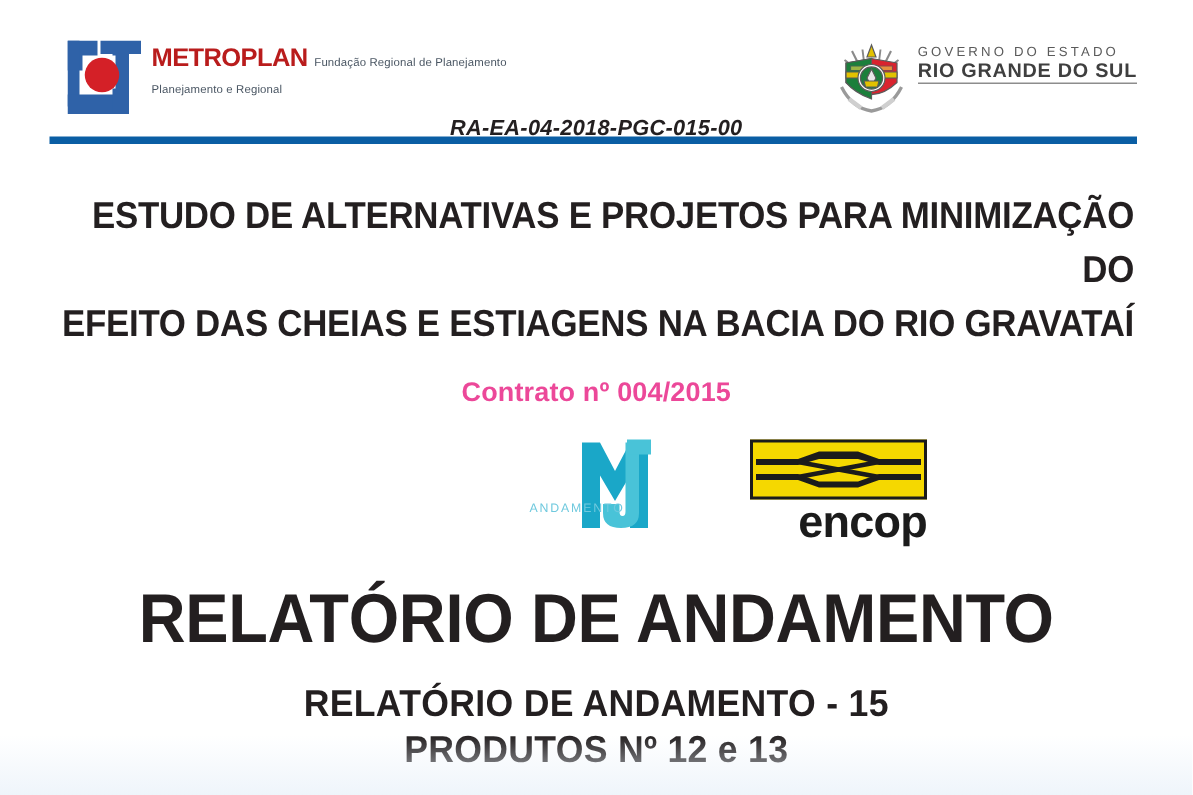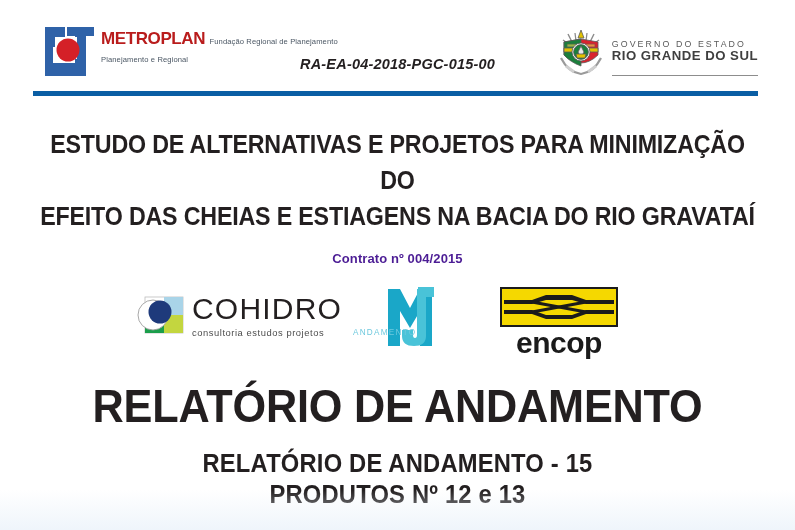--- a/index.html
+++ b/index.html
@@ -58,85 +58,85 @@
     line-height: 10px;
     color: #4a5663;
     margin-top: 4px;
     letter-spacing: 0.1px;
     max-width: 150px;
   }
 
   .doccode {
     position: absolute;
     left: 0; right: 0;
-    top: 56px;
+    top: 78px;
     text-align: center;
     font-weight: bold;
     font-style: italic;
     font-size: 14.5px;
     color: #231f20;
     letter-spacing: 0.2px;
   }
 
   .gov {
     position: absolute;
     right: 37px;
     top: 28px;
     display: flex;
-    align-items: flex-end;
+    align-items: flex-start;
   }
   .gov-arms { width: 46px; height: 48px; flex: none; margin-right: 8px; }
   .gov-words { padding-top: 2px; }
   .gov-line1 {
     font-size: 8.8px;
     letter-spacing: 2.1px;
     color: #5a5a5a;
     line-height: 1;
   }
   .gov-line2 {
     font-size: 13.2px;
     font-weight: bold;
     letter-spacing: 0.5px;
     color: #3f3f3f;
     line-height: 1.18;
     border-bottom: 1.5px solid #8d8d8d;
-    padding-bottom: 11px;
+    padding-bottom: 1px;
   }
 
   .rule-blue {
     position: absolute;
     left: 33px;
     top: 91px;
     width: 725px;
     height: 5px;
     background: #0a5ea4;
   }
 
   
   .title-block {
     margin-top: 34px;
-    text-align: center;
+    text-align: right;
     padding: 0 12px;
   }
   .title-line {
     font-family: "Liberation Sans Narrow", "Liberation Sans", sans-serif;
     font-weight: bold;
     font-size: 25px;
     line-height: 36px;
     letter-spacing: -0.2px;
     color: #231f20;
     transform: scaleX(0.93);
   }
   .contract {
     margin-top: 17px;
     text-align: center;
     font-weight: bold;
-    font-size: 13px;
+    font-size: 18px;
     letter-spacing: 0.1px;
-    color: #4c1d95;
+    color: #ec4899;
   }
 
   
   .partners {
     margin-top: 18px;
     height: 86px;
     position: relative;
   }
 
   
@@ -199,21 +199,21 @@
     position: relative;
     overflow: hidden;
   }
   .encop-box svg { position: absolute; left: 0; top: 0; }
   .encop-word {
     font-family: "Liberation Sans", sans-serif;
     font-weight: bold;
     font-size: 30px;
     letter-spacing: -0.5px;
     color: #1b1b1b;
-    text-align: center;
+    text-align: right;
     line-height: 1.02;
     margin-top: 1px;
   }
 
   
   .big-heading {
     margin-top: 10px;
     text-align: center;
     font-family: "Liberation Sans Narrow", "Liberation Sans", sans-serif;
     font-weight: bold;
@@ -302,37 +302,20 @@
 </div>
 
 <div class="title-block">
   <div class="title-line">ESTUDO DE ALTERNATIVAS E PROJETOS PARA MINIMIZAÇÃO DO</div>
   <div class="title-line">EFEITO DAS CHEIAS E ESTIAGENS NA BACIA DO RIO GRAVATAÍ</div>
 </div>
 <div class="contract">Contrato nº 004/2015</div>
 
 <div class="partners">
 
-  <div class="cohidro">
-    <span class="cohidro-mark">
-      <svg width="50" height="47" viewBox="0 0 50 47" xmlns="http://www.w3.org/2000/svg">
-        <rect x="9" y="5" width="38" height="36" fill="#ffffff" stroke="#bdbdbd" stroke-width="0.8"></rect>
-        <rect x="28" y="5" width="19" height="18" fill="#a9d4e8"></rect>
-        <rect x="9" y="23" width="19" height="18" fill="#1b9e4b"></rect>
-        <rect x="28" y="23" width="19" height="18" fill="#c3d63f"></rect>
-        <circle cx="17" cy="23" r="15" fill="#ffffff" stroke="#9e9e9e" stroke-width="0.9"></circle>
-        <path d="M17 8 A15 15 0 0 1 17 38 A11 11 0 0 0 17 8 Z" fill="#ffffff"></path>
-        <circle cx="24" cy="20" r="11.5" fill="#1e3a7b"></circle>
-      </svg>
-    </span>
-    <span>
-      <div class="cohidro-name">COHIDRO</div>
-      <div class="cohidro-tag">consultoria estudos projetos</div>
-    </span>
-  </div>
 
   <div class="mj">
     <span>
       <svg width="120" height="80" viewBox="0 0 120 80" xmlns="http://www.w3.org/2000/svg">
 
         <path d="M36 5 L36 62 L48 62 L48 27 L58 44 L68 27 L68 62 L80 62 L80 5 L68 5 L58 24 L48 5 Z" fill="#1aa7c8"></path>
 
         <path d="M74 5 L74 52 Q74 62 62 62 Q50 62 50 52 L50 46 L61 46 L61 51 Q61 54 63 54 Q65 54 65 51 L65 5 Z" fill="#49c3d8"></path>
         <rect x="66" y="3" width="16" height="10" fill="#49c3d8"></rect>
       </svg>

